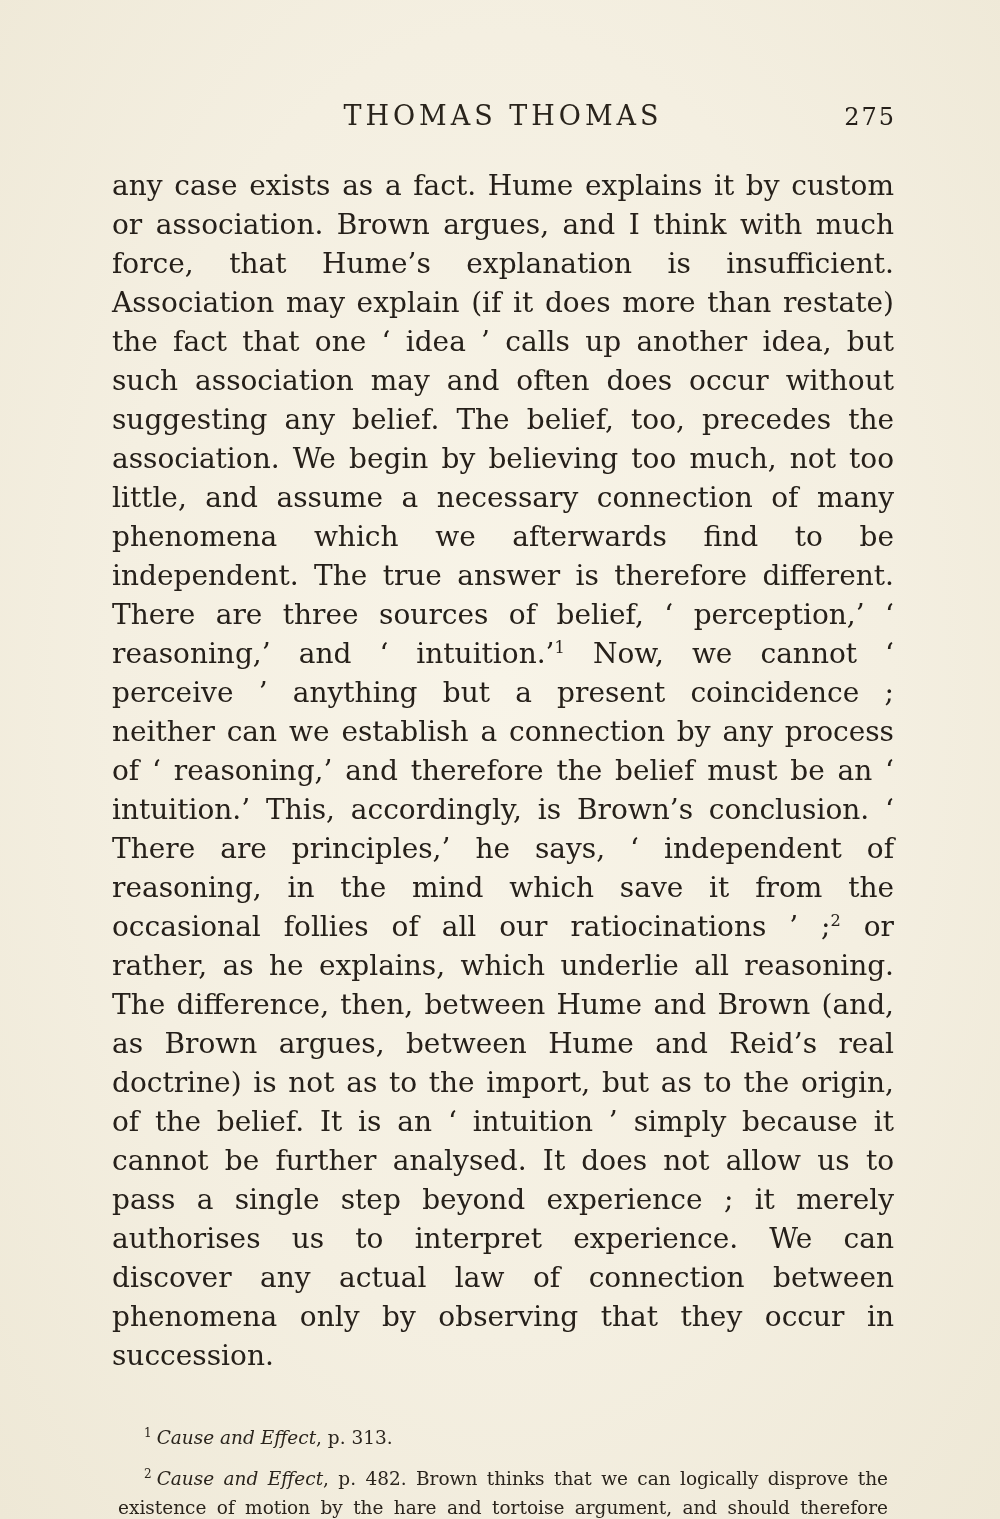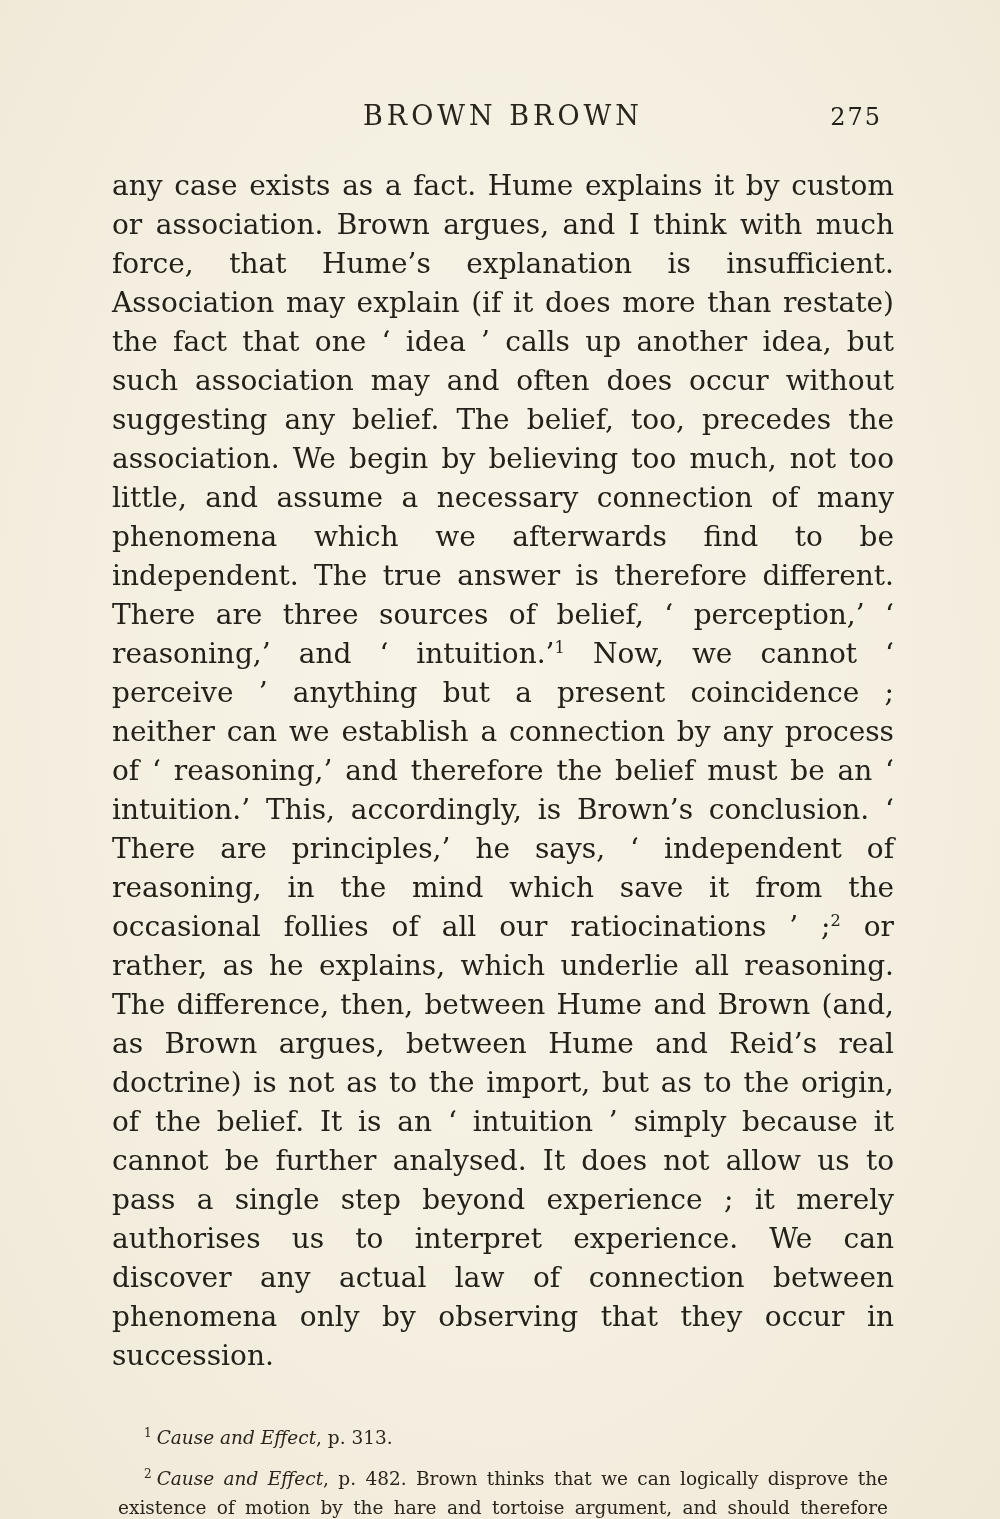--- a/index.html
+++ b/index.html
@@ -25,21 +25,21 @@
   }
   .title {
     display: block;
     text-align: center;
     font-size: 27px;
     letter-spacing: 4px;
     color: #2a241c;
   }
   .page-num {
     position: absolute;
-    right: 18px;
+    right: 4px;
     top: 3px;
     font-size: 24px;
     letter-spacing: 2px;
   }
   .body-text {
     margin: 6px;
     font-size: 28px;
     line-height: 39px;
     text-align: justify;
     word-spacing: 2px;
@@ -69,21 +69,21 @@
   .footnote em {
     font-style: italic;
   }
 </style>
 </head>
 <body>
 
 <div class="page">
 
   <div class="header">
-    <span class="title">BROWN BROWN</span>
+    <span class="title">THOMAS THOMAS</span>
     <span class="page-num">275</span>
   </div>
 
   <p class="body-text"><span>any case exists as a fact.  Hume explains it by custom or association.  Brown argues, and I think with much force, that Hume’s explanation is insufficient.  Association may explain (if it does more than restate) the fact that one ‘ idea ’ calls up another idea, but such association may and often does occur without suggesting any belief.  The belief, too, precedes the association.  We begin by believing too much, not too little, and assume a necessary connection of many phenomena which we afterwards find to be independent.  The true answer is therefore different.  There are three sources of belief, ‘ perception,’ ‘ reasoning,’ and ‘ intuition.’</span><sup>1</sup><span>  Now, we cannot ‘ perceive ’ anything but a present coincidence ; neither can we establish a connection by any process of ‘ reasoning,’ and therefore the belief must be an ‘ intuition.’  This, accordingly, is Brown’s conclusion.  ‘ There are principles,’ he says, ‘ independent of reasoning, in the mind which save it from the occasional follies of all our ratiocinations ’ ;</span><sup>2</sup><span> or rather, as he explains, which underlie all reasoning.  The difference, then, between Hume and Brown (and, as Brown argues, between Hume and Reid’s real doctrine) is not as to the import, but as to the origin, of the belief.  It is an ‘ intuition ’ simply because it cannot be further analysed.  It does not allow us to pass a single step beyond experience ; it merely authorises us to interpret experience.  We can discover any actual law of connection between phenomena only by observing that they occur in succession.</span></p>
 
   <div class="footnotes">
     <p class="footnote"><sup>1</sup><em>Cause and Effect</em><span>, p. 313.</span></p>
     <p class="footnote"><sup>2</sup><em>Cause and Effect</em><span>, p. 482.  Brown thinks that we can logically disprove the existence of motion by the hare and tortoise argument, and should therefore disregard logic.</span></p>
   </div>
 

